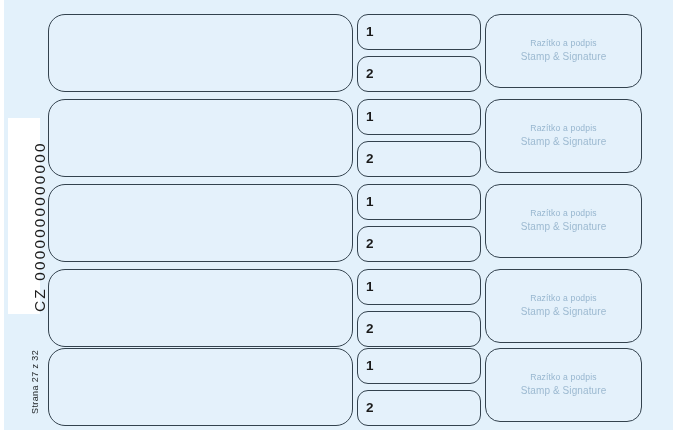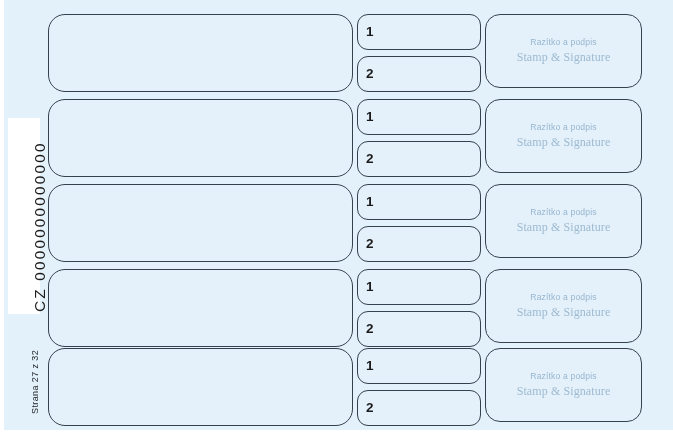--- a/index.html
+++ b/index.html
@@ -128,25 +128,24 @@
     align-items: center;
     justify-content: center;
   }
   .sign-cz {
     font-size: 8.6px;
     color: #97b6cf;
     letter-spacing: 0.15px;
     line-height: 1.35;
   }
   .sign-en {
-    font-size: 12px;
+    font-size: 10px;
     color: #9dbad1;
     letter-spacing: 0.1px;
     line-height: 1.35;
-    font-family: Liberation Serif, serif;
   }
 </style>
 </head>
 <body>
 
 <div class="page">
 
   <div class="page-bg"></div>
 
   <div class="margin-band"></div>

